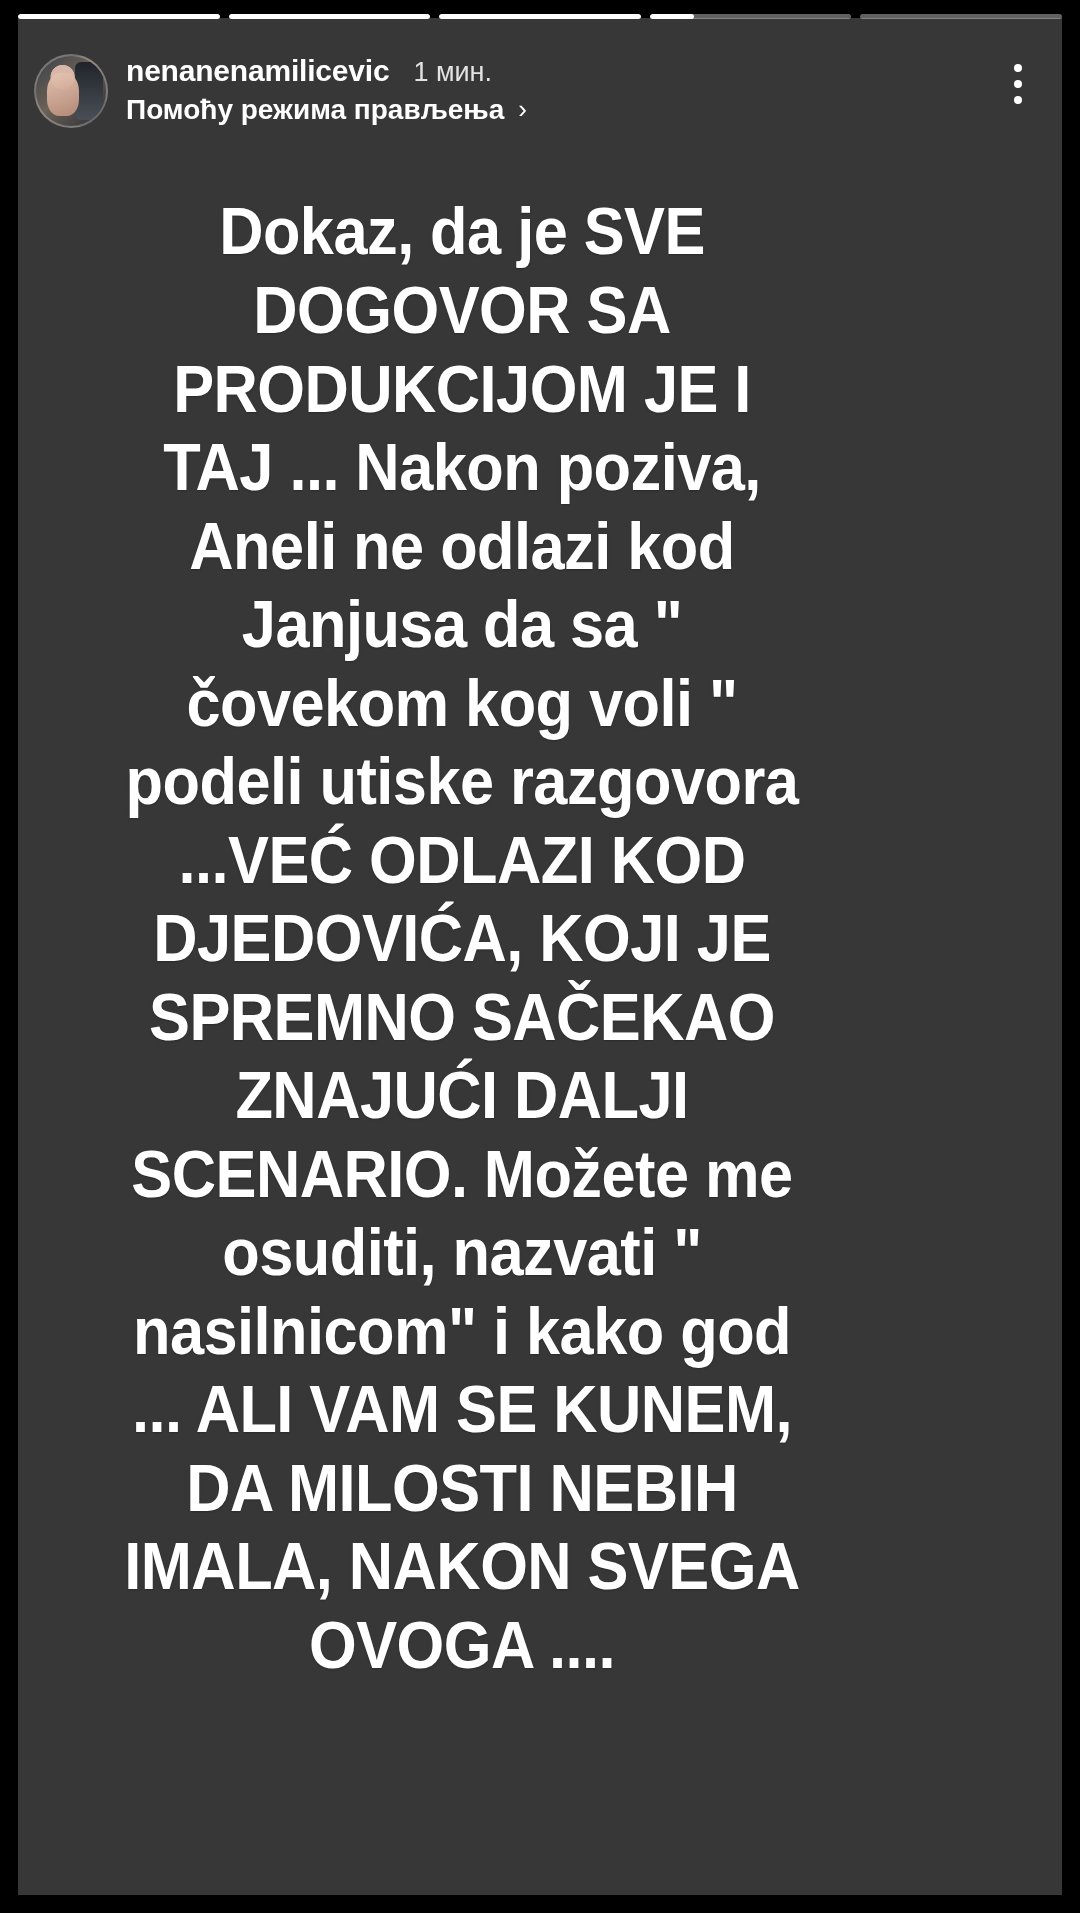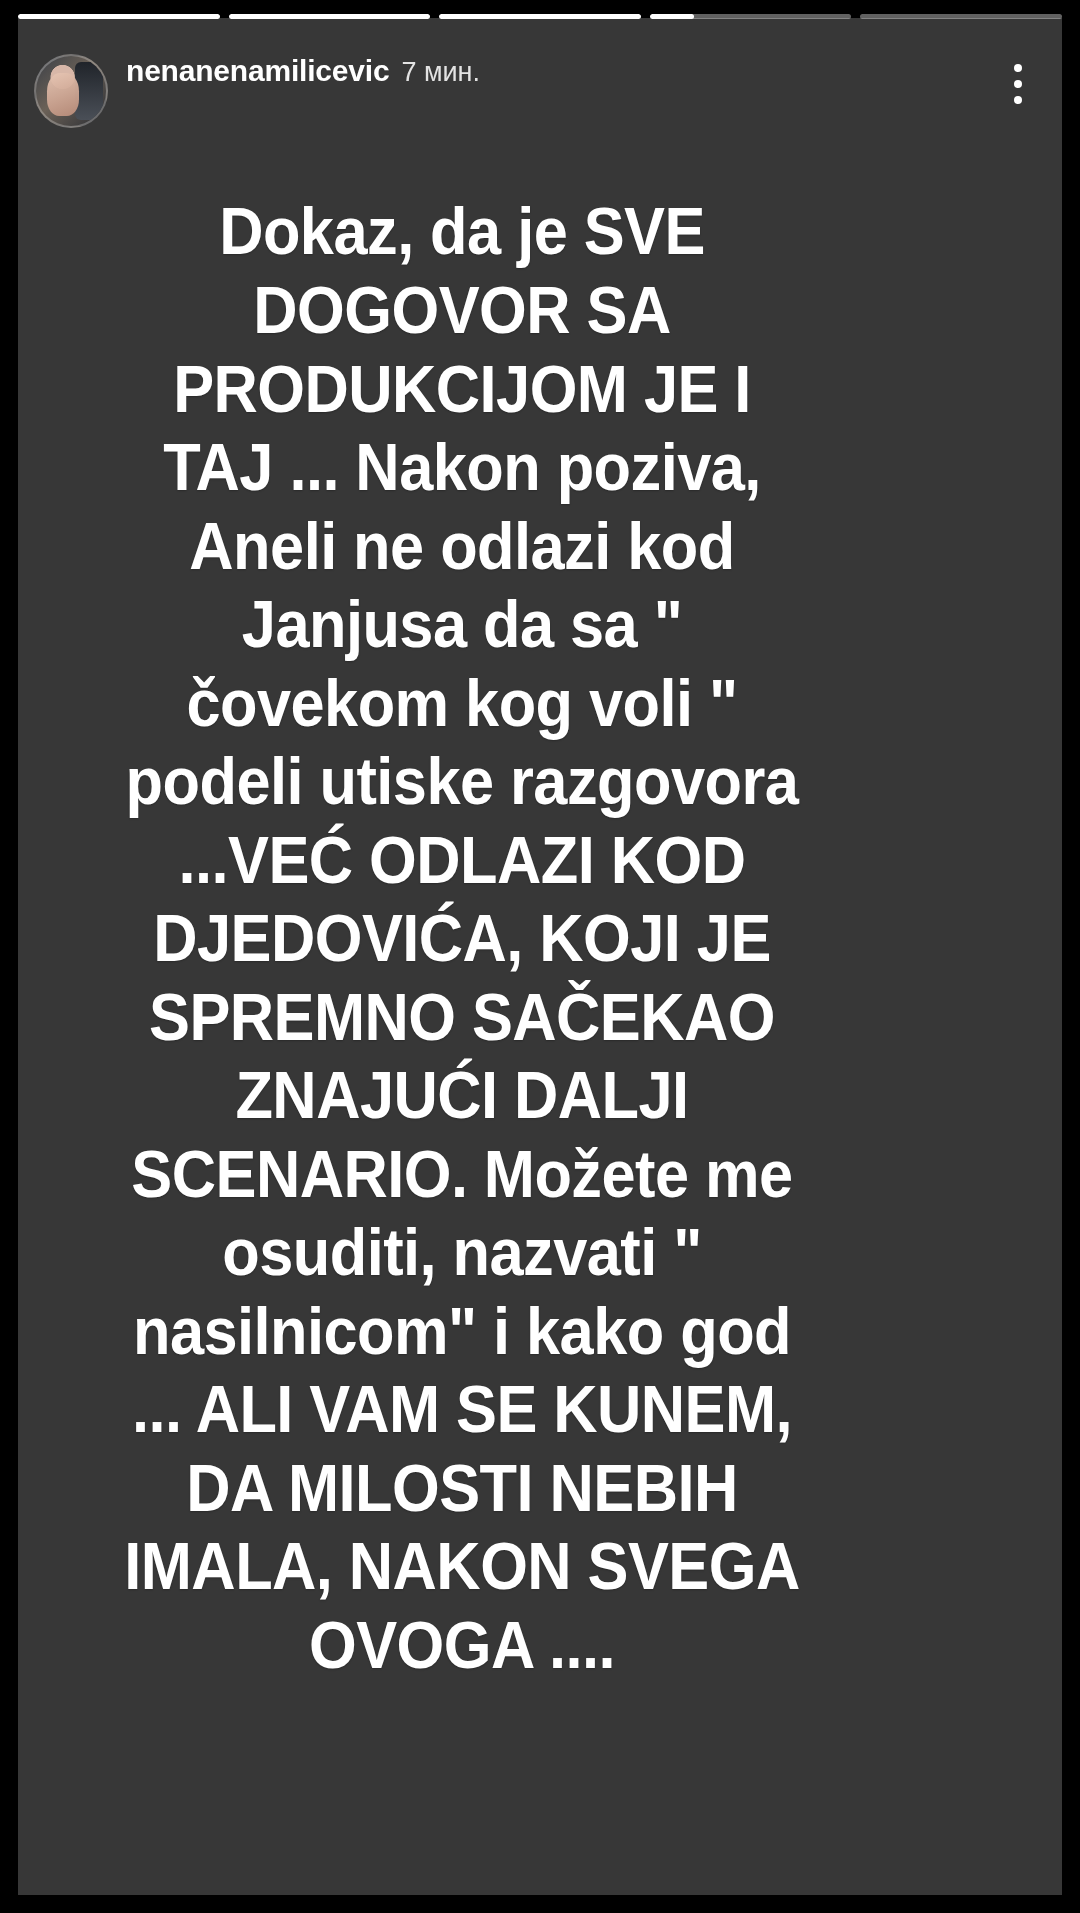--- a/index.html
+++ b/index.html
@@ -105,21 +105,21 @@
   .header-text {
     margin-left: 18px;
     display: flex;
     flex-direction: column;
     gap: 6px;
     padding-top: 2px;
   }
   .header-line1 {
     display: flex;
     align-items: baseline;
-    gap: 12px;
+    gap: 24px;
   }
   .username {
     color: #ffffff;
     font-size: 30px;
     font-weight: 700;
     letter-spacing: -0.2px;
   }
   .timestamp {
     color: #e3e3e3;
     font-size: 27px;
@@ -214,21 +214,25 @@
       </div>
   </div>
 
   <div class="story-header">
 
     <div class="avatar"></div>
 
     <div class="header-text">
       <div class="header-line1">
         <span class="username">nenanenamilicevic</span>
-        <span class="timestamp">7 мин.</span>
+        <span class="timestamp">1 мин.</span>
+      </div>
+      <div class="mode-row">
+        <span class="mode-label">Помоћу режима прављења</span>
+        <span class="chevron">›</span>
       </div>
     </div>
 
     <div class="kebab">
       <i></i>
       <i></i>
       <i></i>
     </div>
 
   </div>

